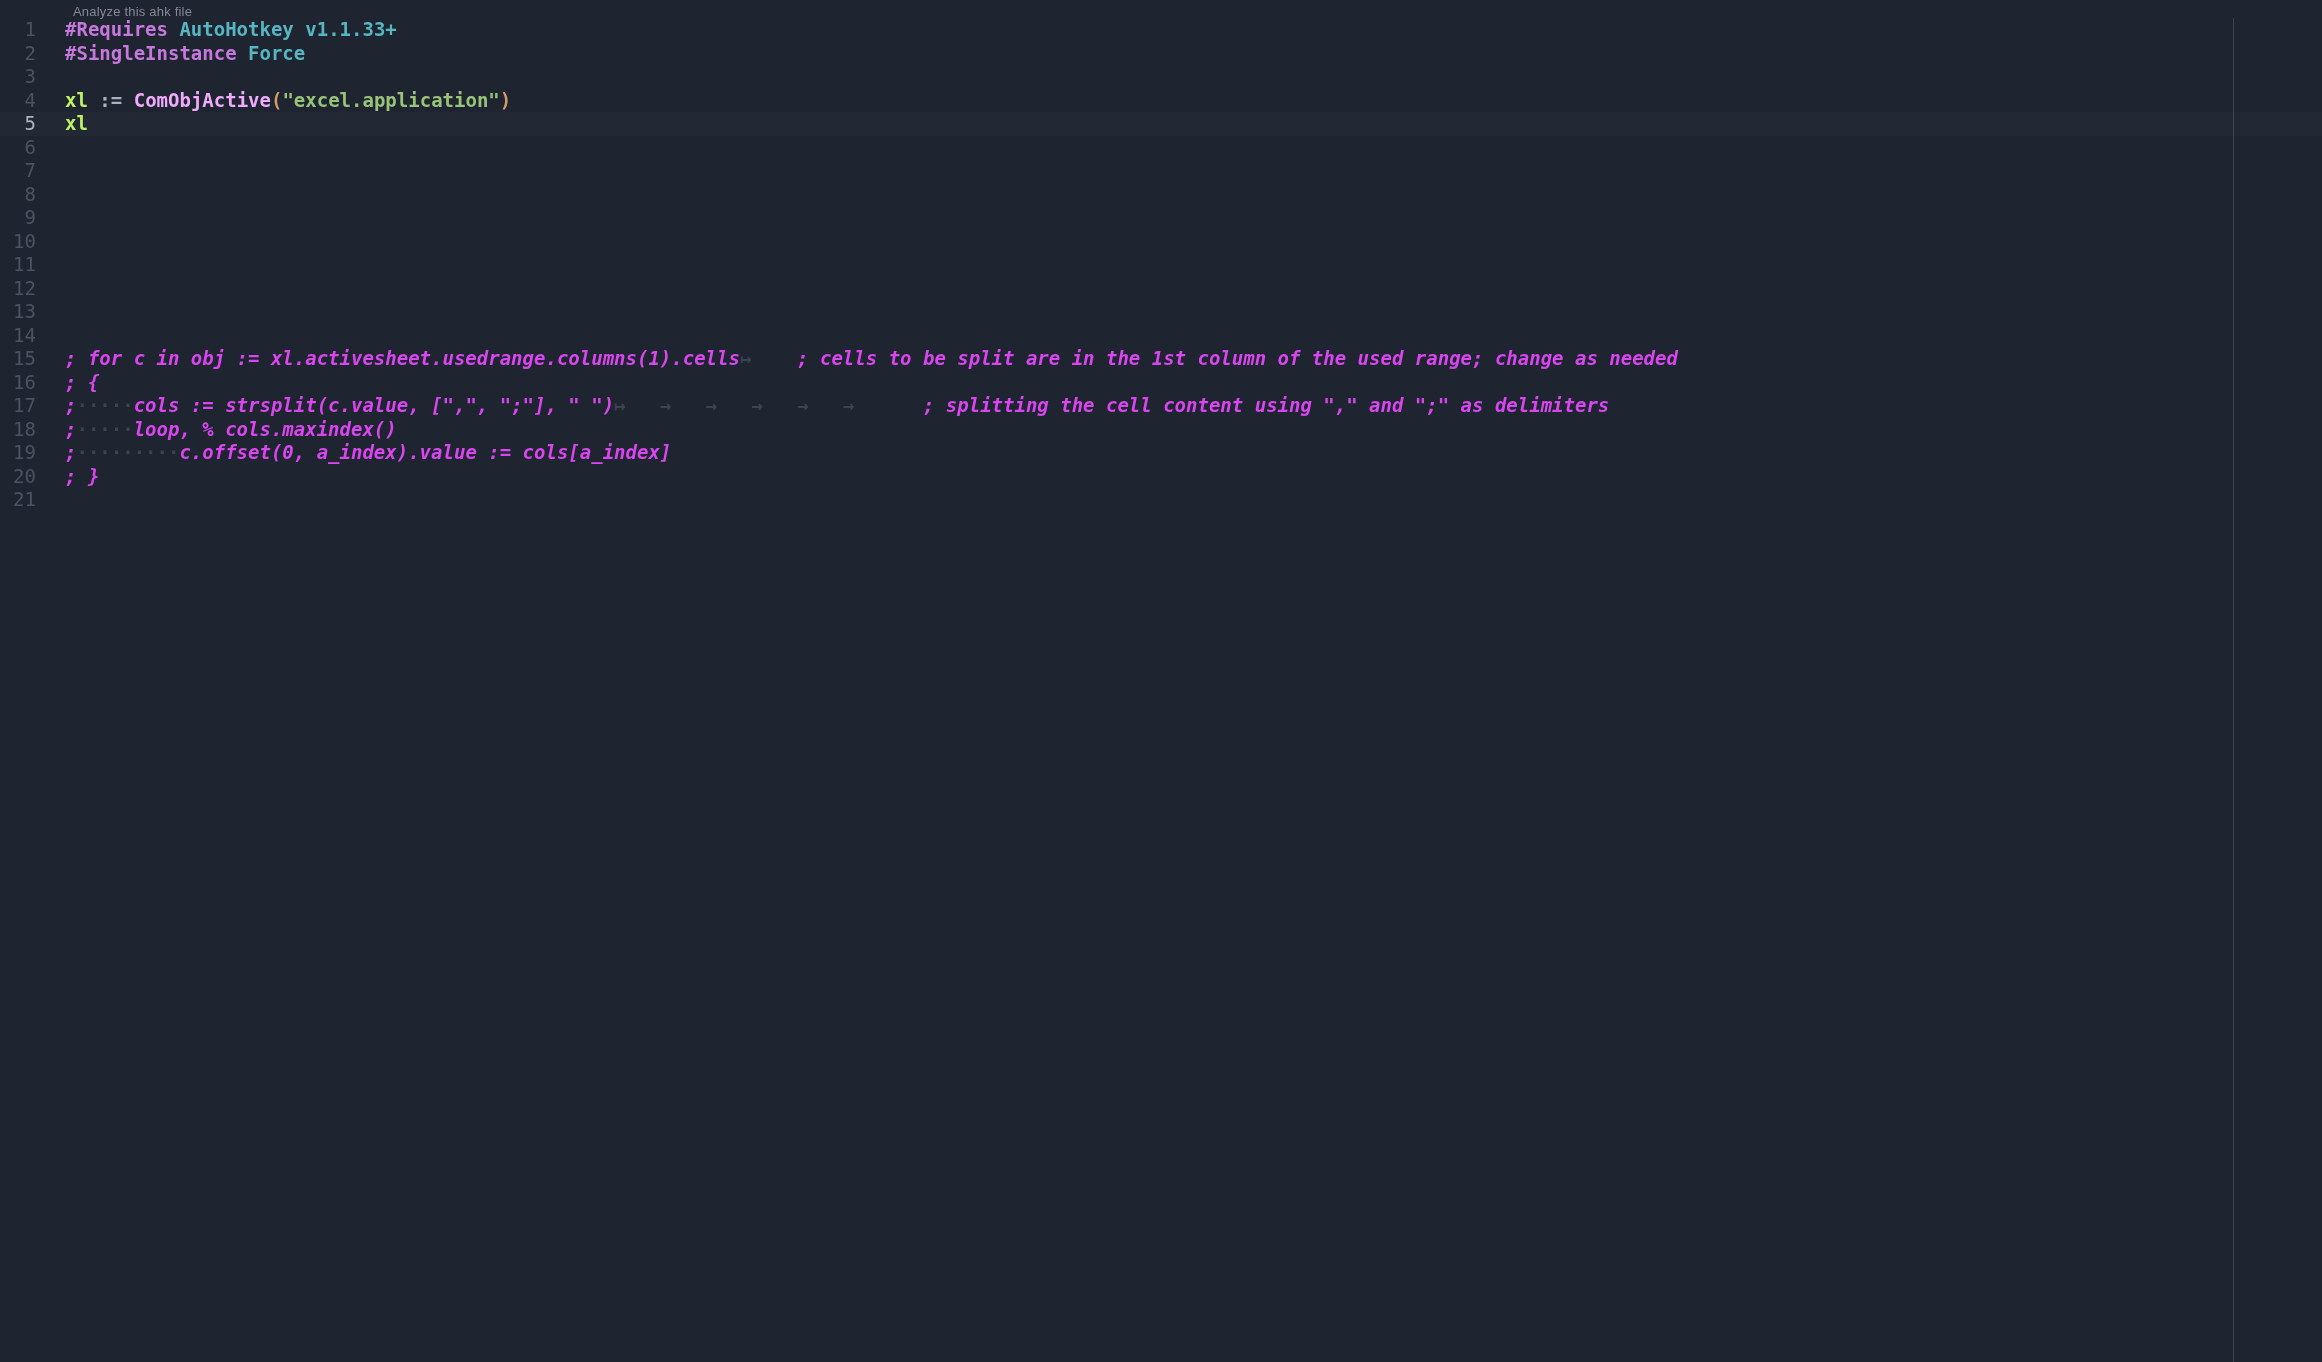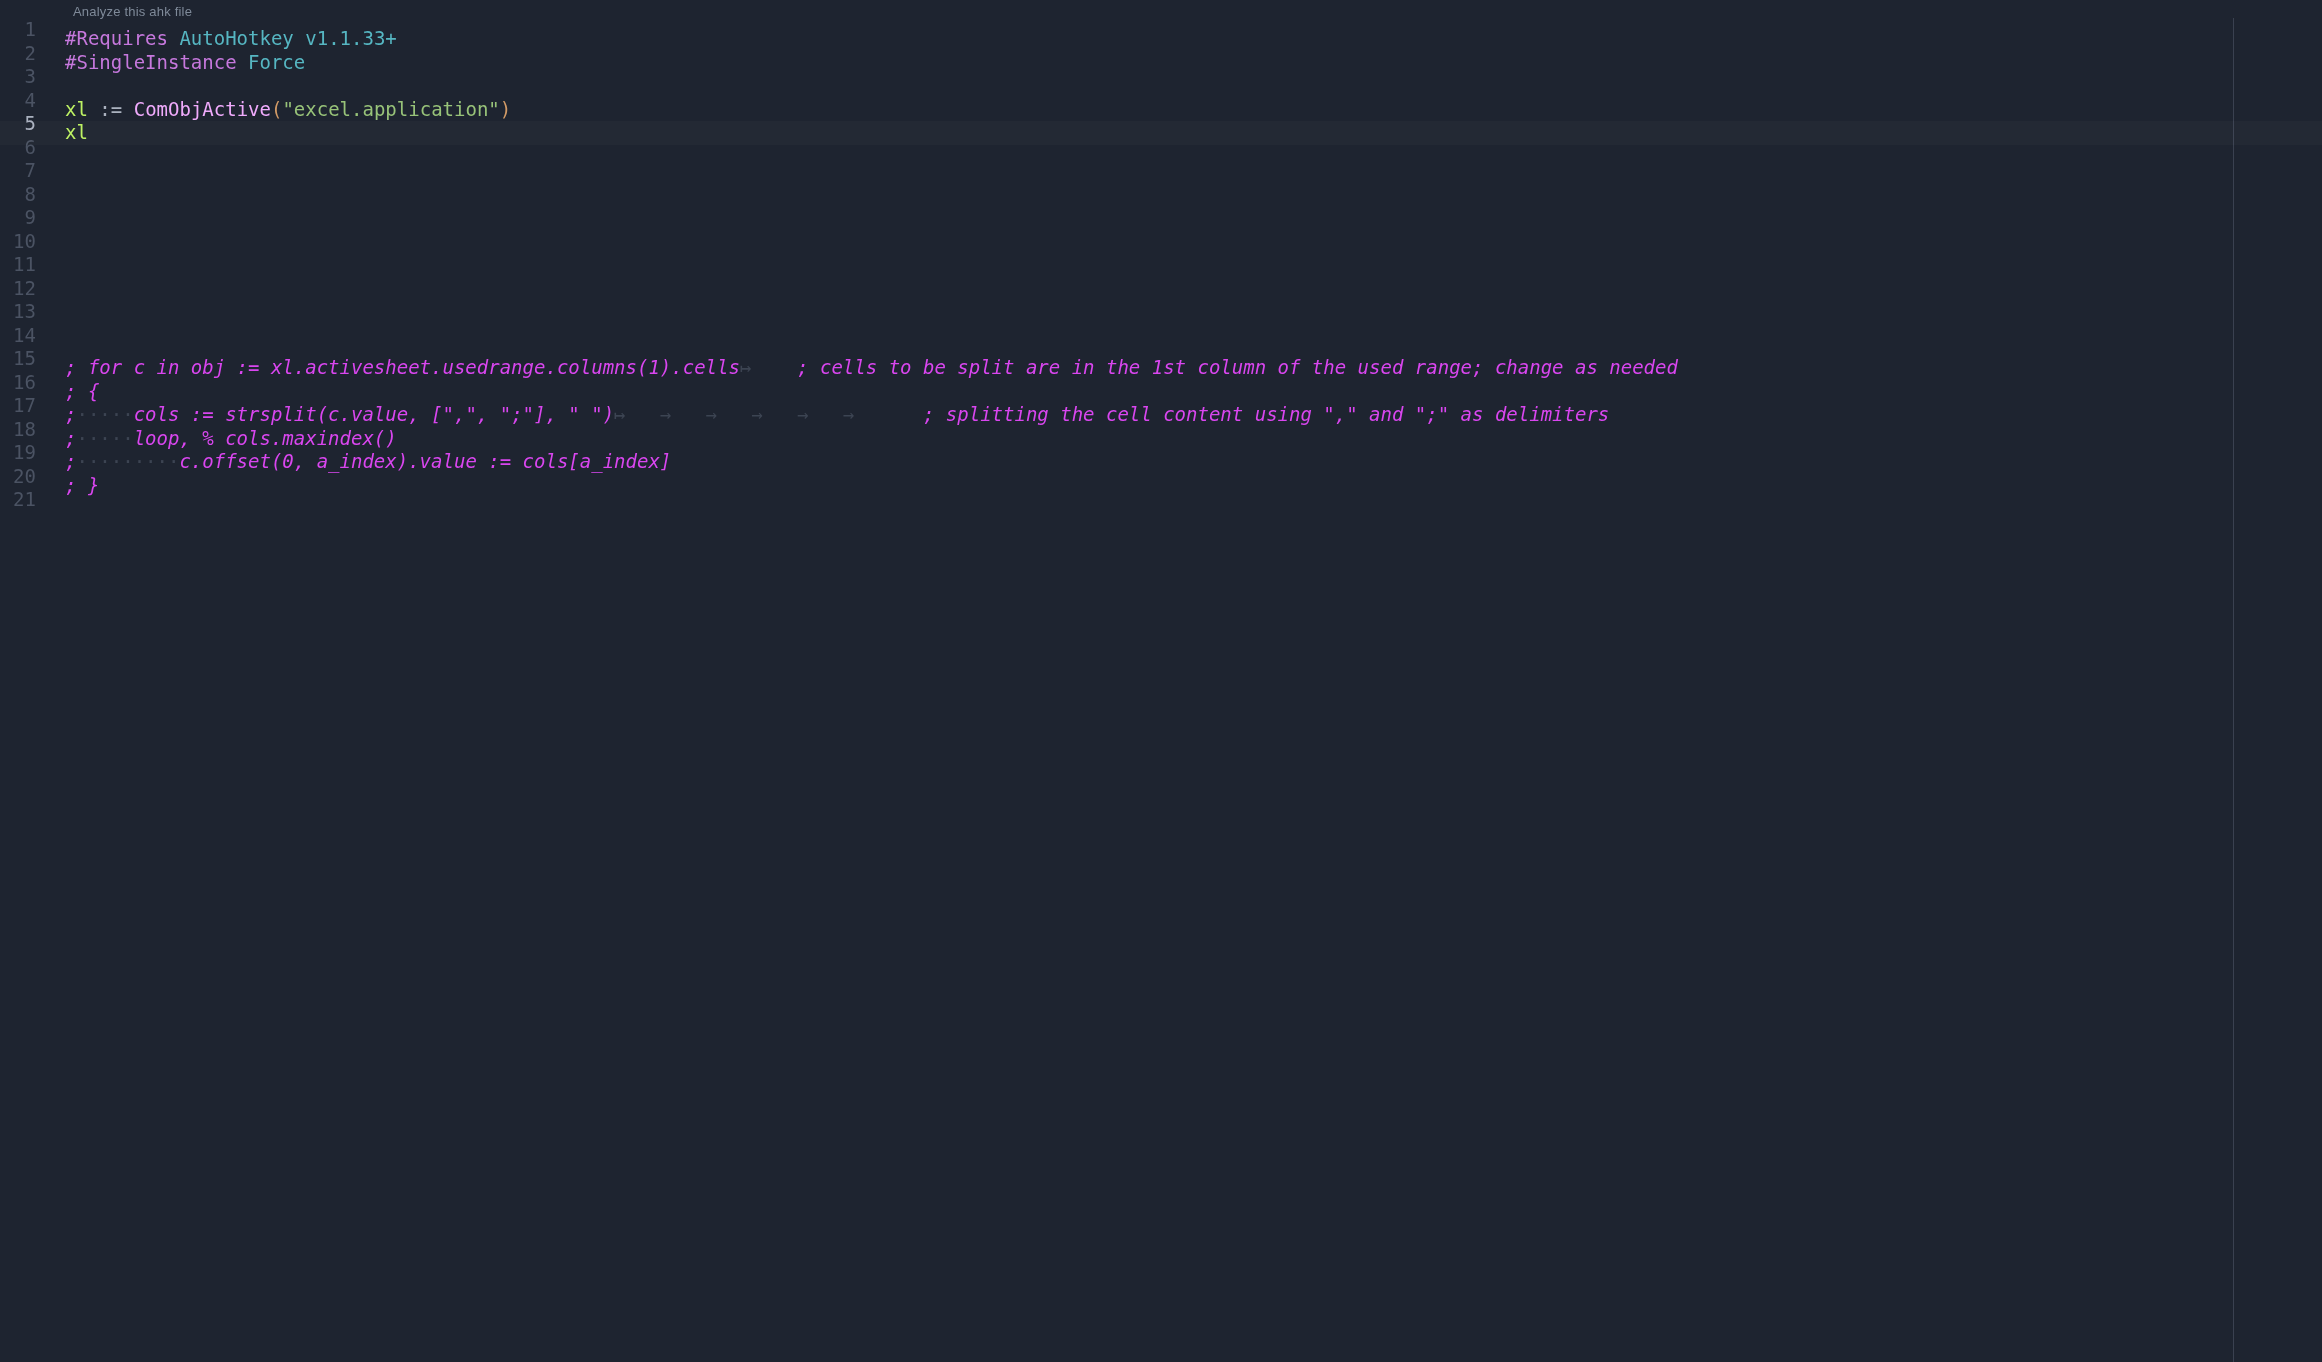--- a/index.html
+++ b/index.html
@@ -39,22 +39,23 @@
     text-align: right;
     color: #4b5363;
     user-select: none;
     padding-right: 14px;
   }
   .gutter .ln { height: 23.5px; }
   .gutter .ln.active { color: #aab1bf; }
   .code {
     position: absolute;
     left: 65px;
-    top: 9px;
+    top: 0;
     right: 0;
+    font-weight: bold;
   }
   .line { height: 23.5px; }
   .line.active { background: rgba(255,255,255,0.025); margin-left:-65px; padding-left:65px; }
   .c-directive { color: #c678dd; }
   .c-keyword   { color: #56b6c2; }
   .c-var       { color: #bef264; }
   .c-op        { color: #abb2bf; }
   .c-func      { color: #f0abfc; }
   .c-paren     { color: #d19a66; }
   .c-str       { color: #98c379; }

